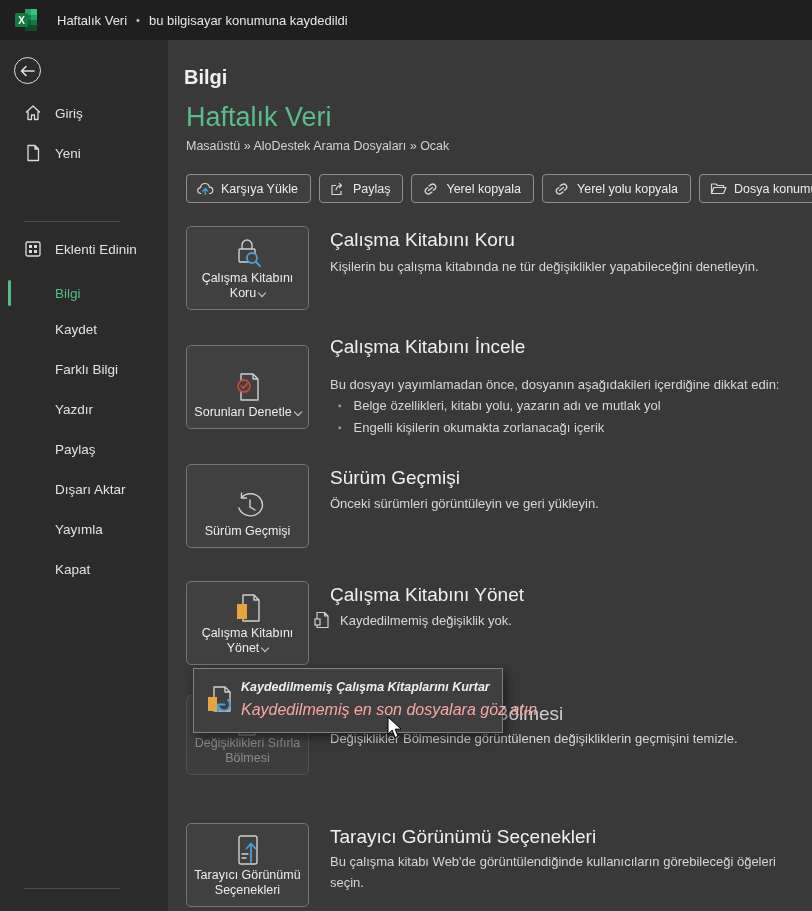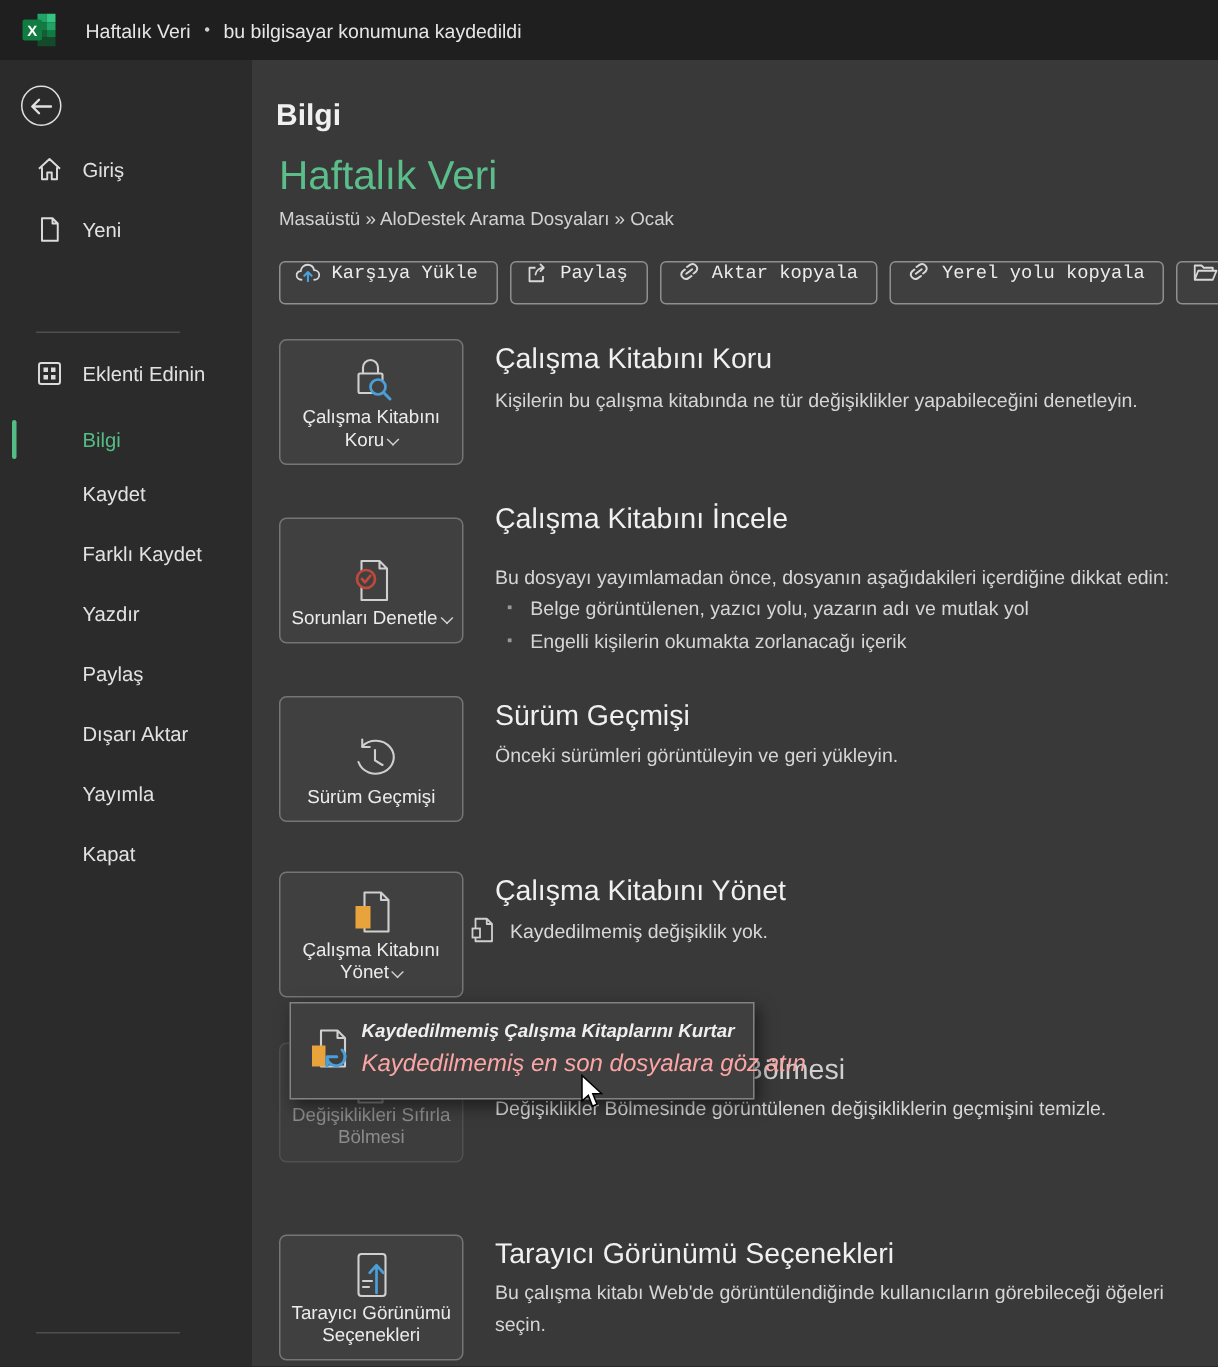--- a/index.html
+++ b/index.html
@@ -41,23 +41,23 @@
     position:absolute; left:8px; width:3px; height:26px; background:#54bd85; border-radius:2px;
   }
   .nav-divider { position:absolute; left:24px; width:96px; height:1px; background:#4f4f4f; }
   
   .content { position:absolute; left:168px; top:40px; width:644px; height:871px; background:#393939; }
   .page-title { position:absolute; left:16px; top:26px; font-size:20px; font-weight:bold; color:#f0f0f0; }
   .doc-title { position:absolute; left:18px; top:62px; font-size:27px; font-weight:300; color:#5abd8a; }
   .breadcrumb { position:absolute; left:18px; top:99px; font-size:12.5px; color:#d2d2d2; }
   .quick-row { position:absolute; left:18px; top:134px; display:flex; gap:8px; }
   .quick-btn {
-    height:29px; display:flex; align-items:flex-start; gap:7px; padding:0 12px 0 10px;
+    height:29px; display:flex; align-items:center; gap:7px; padding:0 12px 0 10px;
     background:#3f3f3f; border:1px solid #8f8f8f; border-radius:4px;
-    font-size:12.5px; color:#ececec; cursor:pointer; white-space:nowrap;font-family:Liberation Mono, monospace;
+    font-size:12.5px; color:#ececec; cursor:pointer; white-space:nowrap;
   }
   
   .tile {
     position:absolute; left:18px; width:123px; height:84px;
     background:#404040; border:1px solid #757575; border-radius:5px;
     display:flex; flex-direction:column; align-items:center; cursor:pointer;
   }
   .tile .tic { flex:1; display:flex; align-items:flex-end; justify-content:center; padding-top:8px; }
   .tile .tlbl {
     width:112px; text-align:center; font-size:12.5px; line-height:15px;
@@ -157,21 +157,21 @@
     </div>
 
     <div class="nav-item selected" style="top:233px">
       <span class="nav-accent" style="top:7px"></span>
       <span class="lbl">Bilgi</span>
     </div>
     <div class="nav-item" style="top:269px">
       <span class="lbl">Kaydet</span>
     </div>
     <div class="nav-item" style="top:309px">
-      <span class="lbl">Farklı Kaydet</span>
+      <span class="lbl">Farklı Bilgi</span>
     </div>
     <div class="nav-item" style="top:349px">
       <span class="lbl">Yazdır</span>
     </div>
     <div class="nav-item" style="top:389px">
       <span class="lbl">Paylaş</span>
     </div>
     <div class="nav-item" style="top:429px">
       <span class="lbl">Dışarı Aktar</span>
     </div>
@@ -205,21 +205,21 @@
           <path d="M6 8 C6.5 5 9 3.5 11.5 3.5 M11.5 3.5 L9.3 1.3 M11.5 3.5 L9.3 5.7" stroke="#d8d8d8" stroke-width="1.2" fill="none" stroke-linecap="round" stroke-linejoin="round"></path>
         </svg>
         <span>Paylaş</span>
       </div>
       <div class="quick-btn">
         <svg width="17" height="12" viewBox="0 0 17 12">
           <path d="M7 3 L9 1.6 A3 3 0 0 1 13 6 L11.4 7.3" stroke="#d8d8d8" stroke-width="1.3" fill="none" stroke-linecap="round"></path>
           <path d="M10 9 L8 10.4 A3 3 0 0 1 4 6 L5.6 4.7" stroke="#d8d8d8" stroke-width="1.3" fill="none" stroke-linecap="round"></path>
           <path d="M6.5 7.5 L10.5 4.5" stroke="#d8d8d8" stroke-width="1.3" stroke-linecap="round"></path>
         </svg>
-        <span>Aktar kopyala</span>
+        <span>Yerel kopyala</span>
       </div>
       <div class="quick-btn">
         <svg width="17" height="12" viewBox="0 0 17 12">
           <path d="M7 3 L9 1.6 A3 3 0 0 1 13 6 L11.4 7.3" stroke="#d8d8d8" stroke-width="1.3" fill="none" stroke-linecap="round"></path>
           <path d="M10 9 L8 10.4 A3 3 0 0 1 4 6 L5.6 4.7" stroke="#d8d8d8" stroke-width="1.3" fill="none" stroke-linecap="round"></path>
           <path d="M6.5 7.5 L10.5 4.5" stroke="#d8d8d8" stroke-width="1.3" stroke-linecap="round"></path>
         </svg>
         <span>Yerel yolu kopyala</span>
       </div>
       <div class="quick-btn">
@@ -251,21 +251,21 @@
           <circle cx="13" cy="15" r="6" stroke="#c0483c" stroke-width="1.8" fill="#404040"></circle>
           <path d="M10.3 15 L12.3 17.2 L16 12.8" stroke="#c0483c" stroke-width="1.8" fill="none" stroke-linecap="round" stroke-linejoin="round"></path>
         </svg>
       </div>
       <div class="tlbl"><span>Sorunları Denetle</span><span class="chev"></span></div>
     </div>
     <div class="sec-head" style="top:296px">Çalışma Kitabını İncele</div>
     <div class="sec-desc" style="top:334px; width:480px">Bu dosyayı yayımlamadan önce, dosyanın aşağıdakileri içerdiğine dikkat edin:</div>
     <div class="bullet-row" style="top:357px">
       <span class="bullet-sq">▪</span>
-      <span style="line-height:18px">Belge görüntülenen, yazıcı yolu, yazarın adı ve mutlak yol</span>
+      <span style="line-height:18px">Belge özellikleri, kitabı yolu, yazarın adı ve mutlak yol</span>
     </div>
     <div class="bullet-row" style="top:379px">
       <span class="bullet-sq">▪</span>
       <span style="line-height:18px">Engelli kişilerin okumakta zorlanacağı içerik</span>
     </div>
 
     <div class="tile" style="top:424px">
       <div class="tic">
         <svg width="34" height="34" viewBox="0 0 34 34">
           <path d="M10.5 7.5 A12 11 0 1 1 8 18" stroke="#cfcfcf" stroke-width="1.4" fill="none" stroke-linecap="round"></path>

